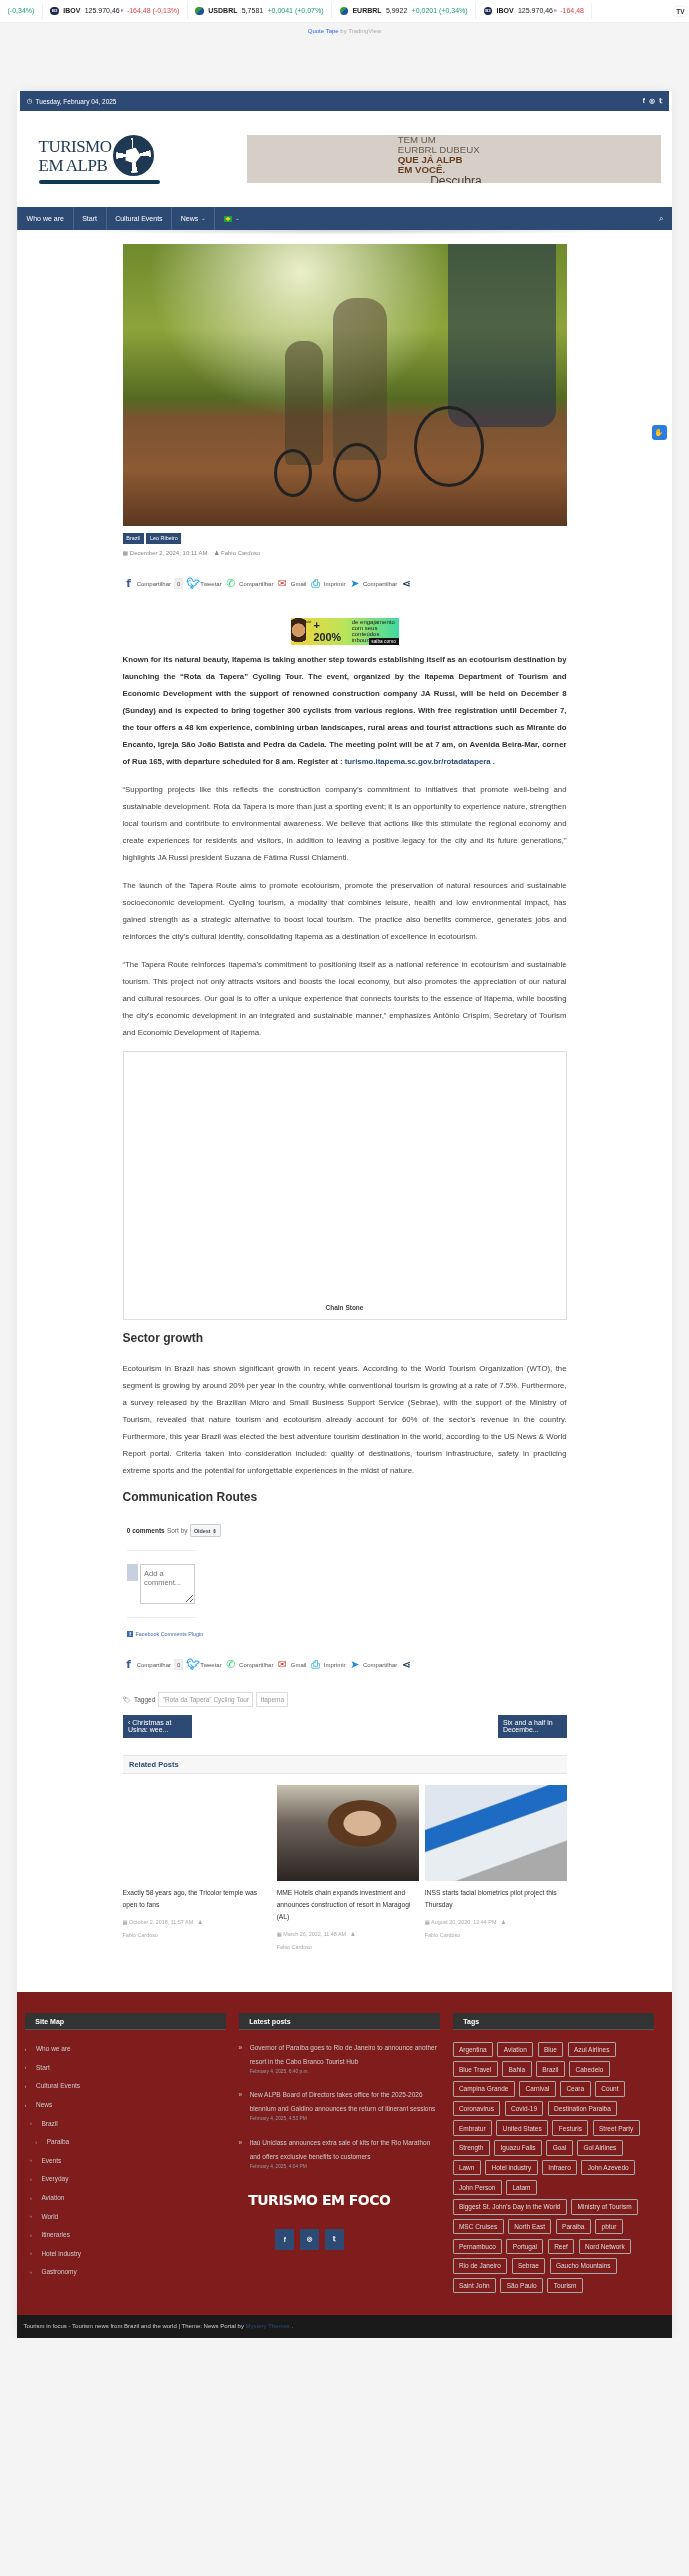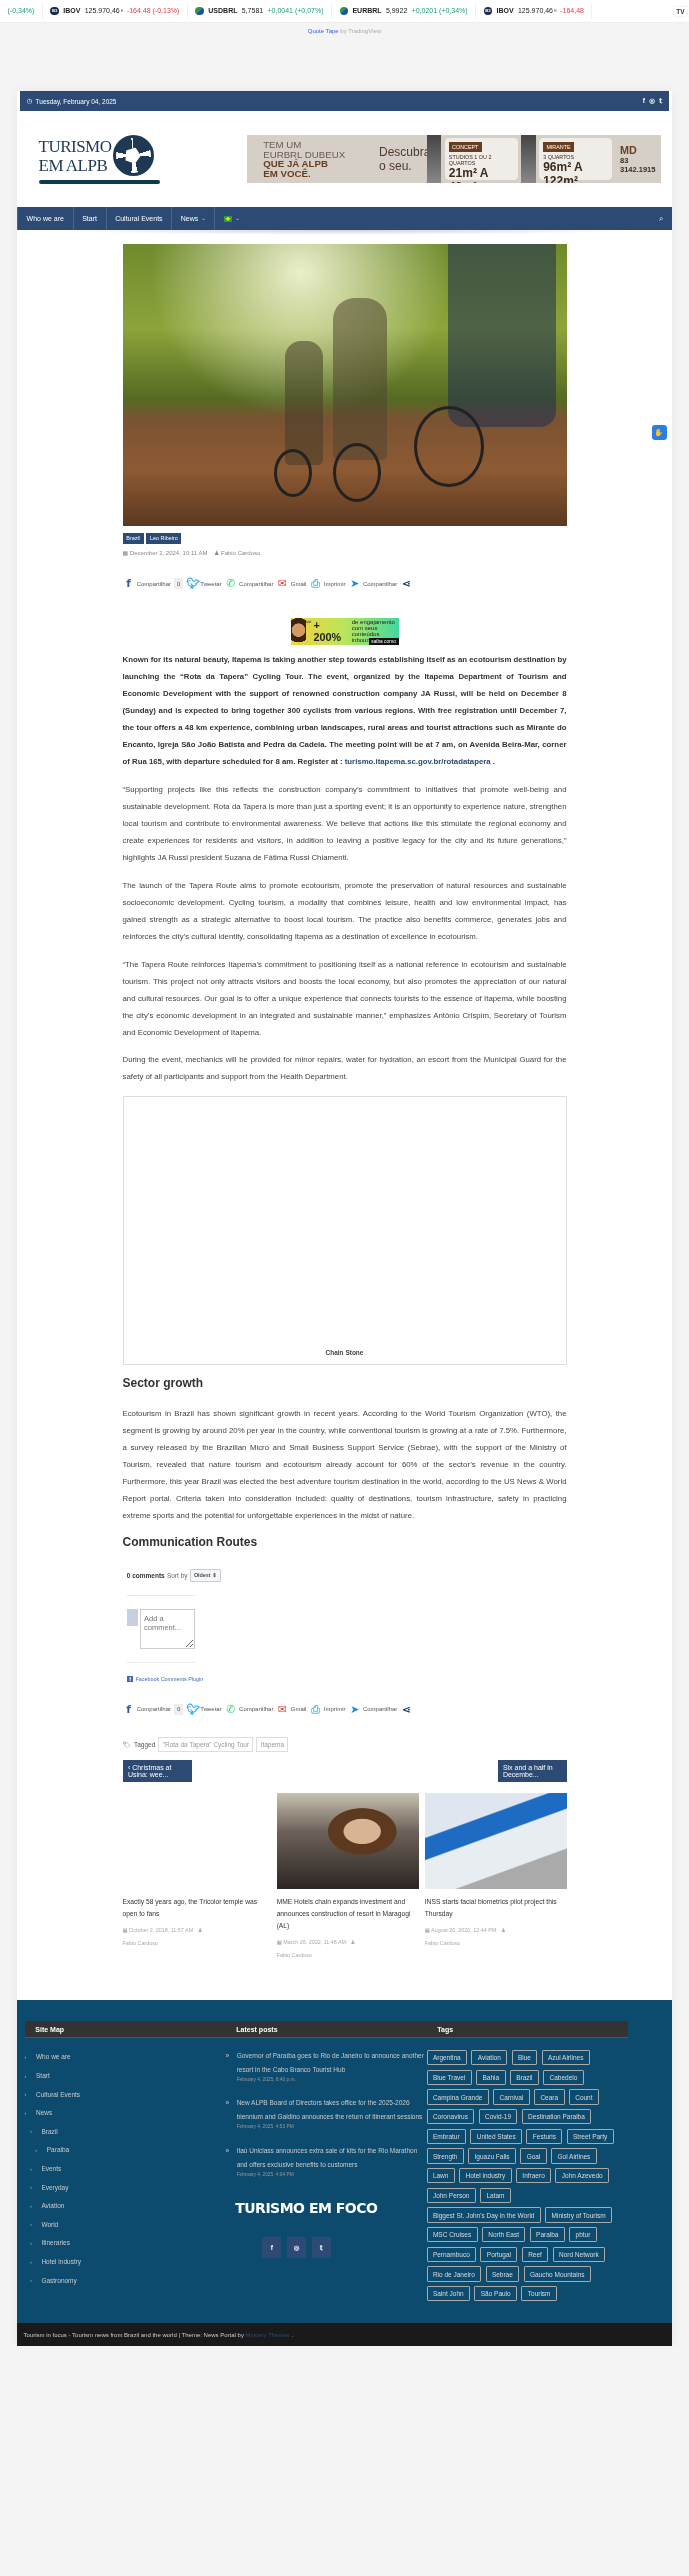--- a/index.html
+++ b/index.html
@@ -24,21 +24,21 @@
   .topbar .date { display: flex; align-items: center; gap: 3.2px; }
   .topbar .socials { display: flex; gap: 4.3px; font-size: 6.5px; font-weight: bold; }
 
   .header { height: 96px; display: flex; align-items: center; justify-content: space-between; padding: 0 10.8px 0 21.5px; }
   .logo { display: flex; flex-direction: column; }
   .logo-row { display: flex; align-items: flex-end; }
   .logo-text { font-family: "Liberation Serif", serif; color: #1f3954; font-size: 17px; line-height: 19.4px; letter-spacing: -0.5px; }
   .aperture { width: 41px; height: 41px; border-radius: 50%; border: 3.2px solid #1f3954; margin-left: 1.1px; position: relative; background: conic-gradient(#1f3954 0 20%, #fff 20% 26%, #1f3954 26% 46%, #fff 46% 52%, #1f3954 52% 72%, #fff 72% 78%, #1f3954 78% 98%, #fff 98%); }
   .aperture::after { content: ""; position: absolute; inset: 9.7px; background: #fff; transform: rotate(20deg); clip-path: polygon(50% 0,100% 38%,82% 100%,18% 100%,0 38%); }
   .logo-bar { height: 4.3px; width: 121px; background: #0f3a4d; border-radius: 2.2px; margin-top: 4.3px; }
-  .banner { width: 414px; height: 48px; background: #d6cfc7; display: flex; align-items: center; position: relative; overflow: hidden; }
+  .banner { width: 414px; height: 48px; background: #d6cfc7; display: flex; align-items: center; position: relative; overflow: hidden; flex-direction: column; }
   .banner .b1 { width: 145px; padding-left: 16px; font-size: 9.7px; line-height: 9.7px; color: #6b5b4e; font-family: "Liberation Sans Narrow","Liberation Sans",sans-serif; }
   .banner .b1 b { color: #6a3d1f; display: block; }
   .banner .b2 { font-size: 12px; color: #4d3b2d; width: 48px; }
   .banner .tower { width: 16px; height: 48px; background: linear-gradient(#444,#888); }
   .banner .card { width: 81px; height: 42px; background: #f0ece7; border-radius: 4.3px; padding: 3.2px 4.3px; font-size: 5.4px; color: #3d2b1d; margin: 0 3.2px; }
   .banner .card .big { font-size: 12px; font-weight: bold; }
   .banner .brand { background: #6a3d1f; color: #fff; font-size: 5.4px; padding: 2.2px 3.2px; display: inline-block; margin-bottom: 1.6px; }
   .banner .md { font-size: 10.8px; font-weight: bold; color: #6a3d1f; padding-left: 4.3px; }
   .banner .md small { display: block; font-size: 7.5px; color: #3d2b1d; }
 
@@ -99,21 +99,21 @@
   .related-head { margin-top: 17px; background: #f7f7f7; border-top: 0.5px solid #e5e5e5; border-bottom: 0.5px solid #e5e5e5; padding: 4.3px 6.5px; font-weight: bold; font-size: 7.5px; color: #2c4a73; }
   .related { display: flex; gap: 5.4px; margin-top: 10.8px; }
   .rel { width: 90px; }
   .rel .img { height: 96px; }
   .rel .img.blank { background: transparent; }
   .rel .img.p2 { background: radial-gradient(ellipse at 60% 40%, #d8b394 0 15%, #5d3a1f 16% 28%, transparent 29%), linear-gradient(#c8c1b0, #6d625a 40%, #2b2522); }
   .rel .img.p3 { background: linear-gradient(160deg, #dfe6ef 0 30%, #1e6bc4 31% 45%, #e8edf2 46% 72%, #aaa 73%); }
   .rel .rt { font-size: 6.7px; line-height: 12px; color: #333; margin-top: 6.5px; }
   .rel .rm { font-size: 5.4px; color: #aaa; margin-top: 4.3px; line-height: 13px; }
 
-  .footer { background: #0c4a6e; margin-top: 38px; padding: 21.5px 7.5px 21.5px; display: flex; color: #ddd; }
+  .footer { background: #7f1d1d; margin-top: 38px; padding: 21.5px 7.5px 21.5px; display: flex; gap: 13px; color: #ddd; }
   .fcol { width: 201px; }
   .fhead { background: #333; border-bottom: 0.5px solid #555; color: #fff; font-weight: bold; font-size: 7px; padding: 4.3px 10.8px; }
   .fmenu { list-style: none; margin-top: 9.7px; font-size: 6.5px; }
   .fmenu li { height: 18.6px; display: flex; align-items: center; gap: 9.7px; color: #ccc; }
   .fmenu li .chev { font-size: 5.4px; color: #bbb; }
   .fmenu li.l1 { padding-left: 5.4px; }
   .fmenu li.l2 { padding-left: 10.8px; }
   .latest { list-style: none; margin-top: 10.8px; }
   .latest li { display: flex; gap: 7.5px; font-size: 6.5px; line-height: 14px; color: #ccc; margin-bottom: 13px; }
   .latest li .dt { display: block; font-size: 4.8px; line-height: 6.5px; color: #999; }
@@ -299,21 +299,20 @@
       <span class="pct">+ 200%</span>
       <span style="width:48px;line-height:6px;">de engajamento com seus conteúdos inbound</span>
       <span class="saiba">saiba como</span>
     </a>
 
     <div class="body">
       <p class="lead"><span>Known for its natural beauty, Itapema is taking another step towards establishing itself as an ecotourism destination by launching the “Rota da Tapera” Cycling Tour. The event, organized by the Itapema Department of Tourism and Economic Development with the support of renowned construction company JA Russi, will be held on December 8 (Sunday) and is expected to bring together 300 cyclists from various regions. With free registration until December 7, the tour offers a 48 km experience, combining urban landscapes, rural areas and tourist attractions such as Mirante do Encanto, Igreja São João Batista and Pedra da Cadeia. The meeting point will be at 7 am, on Avenida Beira-Mar, corner of Rua 165, with departure scheduled for 8 am. Register at  : </span><a>turismo.itapema.sc.gov.br/rotadatapera</a> .</p>
       <p>“Supporting projects like this reflects the construction company’s commitment to initiatives that promote well-being and sustainable development. Rota da Tapera is more than just a sporting event; it is an opportunity to experience nature, strengthen local tourism and contribute to environmental awareness. We believe that actions like this stimulate the regional economy and create experiences for residents and visitors, in addition to leaving a positive legacy for the city and its future generations,” highlights JA Russi president Suzana de Fátima Russi Chiamenti.</p>
       <p>The launch of the Tapera Route aims to promote ecotourism, promote the preservation of natural resources and sustainable socioeconomic development. Cycling tourism, a modality that combines leisure, health and low environmental impact, has gained strength as a strategic alternative to boost local tourism. The practice also benefits commerce, generates jobs and reinforces the city’s cultural identity, consolidating Itapema as a destination of excellence in ecotourism.</p>
       <p>“The Tapera Route reinforces Itapema’s commitment to positioning itself as a national reference in ecotourism and sustainable tourism. This project not only attracts visitors and boosts the local economy, but also promotes the appreciation of our natural and cultural resources. Our goal is to offer a unique experience that connects tourists to the essence of Itapema, while boosting the city’s economic development in an integrated and sustainable manner,” emphasizes Antônio Crispim, Secretary of Tourism and Economic Development of Itapema.</p>
-      <p>During the event, mechanics will be provided for minor repairs, water for hydration, an escort from the Municipal Guard for the safety of all participants and support from the Health Department.</p>
       <div class="embed">
           <span>Chain Stone</span>
         </div>
       <h3 class="sub">Sector growth</h3>
       <p>Ecotourism in Brazil has shown significant growth in recent years. According to the World Tourism Organization (WTO), the segment is growing by around 20% per year in the country, while conventional tourism is growing at a rate of 7.5%. Furthermore, a survey released by the Brazilian Micro and Small Business Support Service (Sebrae), with the support of the Ministry of Tourism, revealed that nature tourism and ecotourism already account for 60% of the sector’s revenue in the country. Furthermore, this year Brazil was elected the best adventure tourism destination in the world, according to the US News &amp; World Report portal. Criteria taken into consideration included: quality of destinations, tourism infrastructure, safety in practicing extreme sports and the potential for unforgettable experiences in the midst of nature.</p>
       <h3 class="sub">Communication Routes</h3>
     </div>
 
     <div class="comments">
       <div class="head">
@@ -369,20 +368,21 @@
       <span>Tagged</span>
       <a class="t">"Rota da Tapera" Cycling Tour</a>
       <a class="t">Itapema</a>
     </div>
 
     <div class="postnav">
       <a>‹ <span>Christmas at Usina: wee...</span></a>
       <a class="next"><span>Six and a half in Decembe...</span></a>
     </div>
 
+    <div class="related-head">Related Posts</div>
     <div class="related">
       <div class="rel" style="width:149px;">
         <div class="img blank"></div>
         <div class="rt">Exactly 58 years ago, the Tricolor temple was open to fans</div>
         <div class="rm"><span>▦</span> <span>October 2, 2018, 11:57 AM</span> &nbsp; <span>♟</span><br><span>Fabio Cardoso</span></div>
       </div>
       <div class="rel" style="width:143px;">
         <div class="img p2"></div>
         <div class="rt">MME Hotels chain expands investment and announces construction of resort in Maragogi (AL)</div>
         <div class="rm"><span>▦</span> <span>March 26, 2022, 11:48 AM</span> &nbsp; <span>♟</span><br><span>Fabio Cardoso</span></div>

